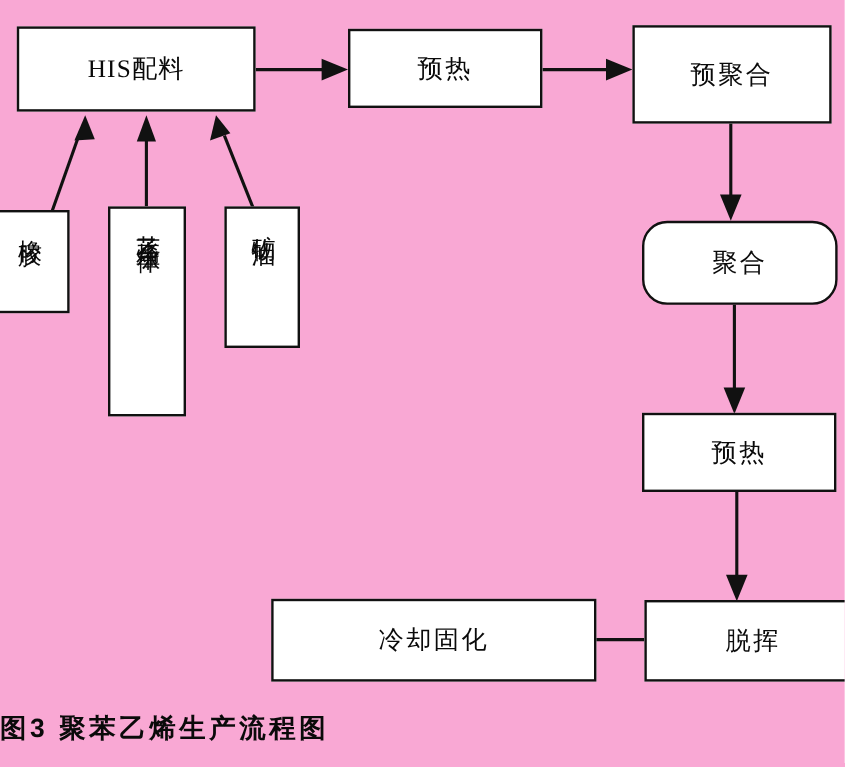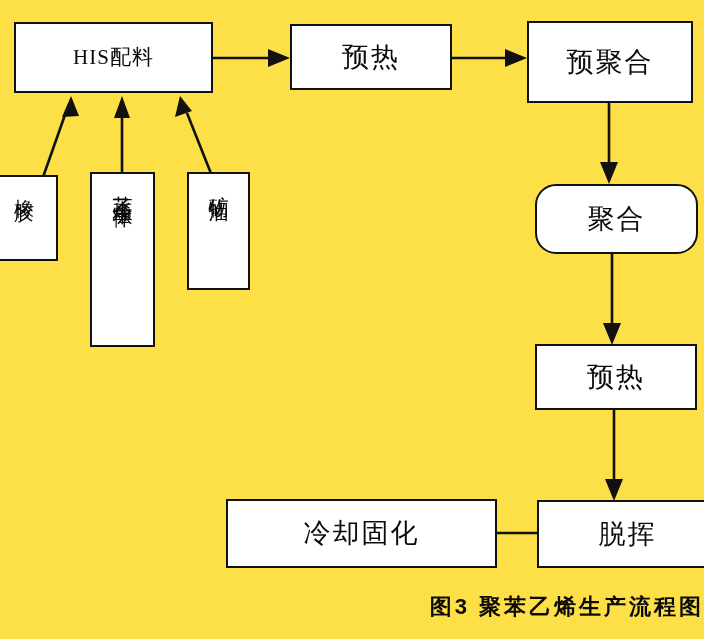--- a/index.html
+++ b/index.html
@@ -7,41 +7,41 @@
     padding: 0;
     background: #ffffff;
   }
   body {
     font-family: "Liberation Sans", "DejaVu Sans", sans-serif;
   }
   #page {
     position: relative;
     width: 704px;
     height: 639px;
-    background: #fde047;
+    background: #f9a8d4;
     overflow: hidden;
   }
   .node {
     position: absolute;
     box-sizing: border-box;
     border: 2px solid #111111;
     background: #ffffff;
     display: flex;
     align-items: center;
     justify-content: center;
     color: #0a0a0a;
     letter-spacing: 1px;
   }
   .node .lbl {
     display: block;
     text-align: center;
     line-height: 1.05;
   }
   .node.horiz .lbl {
-    font-size: 27px;
+    font-size: 21px;
     letter-spacing: 2px;
     font-family: Liberation Serif, serif;
   }
   .node.vert {
     padding: 6px 0;
     align-items: flex-start;
   }
   .node.vert .lbl {
     font-size: 20px;
     writing-mode: vertical-rl;
@@ -51,21 +51,21 @@
   }
   .node.mix .lbl {
     font-size: 21px;
     letter-spacing: 1px;
     font-family: "Liberation Serif", "DejaVu Serif", serif;
   }
   .caption {
     position: absolute;
     left: 0;
     right: 0;
-    text-align: right;
+    text-align: left;
     font-size: 22px;
     font-weight: bold;
     letter-spacing: 3px;
     color: #0a0a0a;
   }
   svg.edges {
     position: absolute;
     left: 0;
     top: 0;
     width: 704px;

